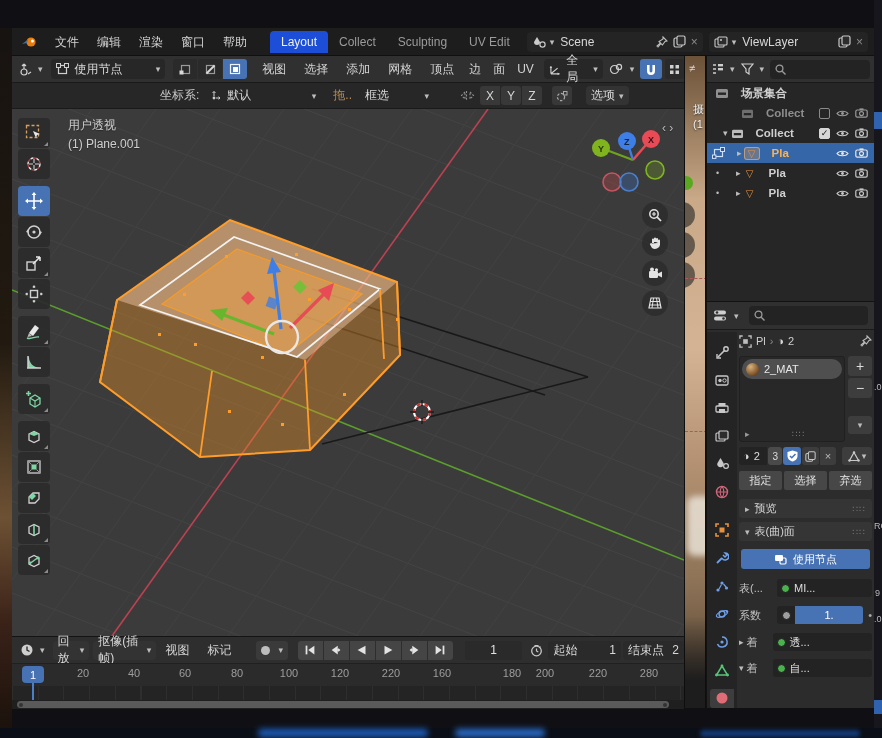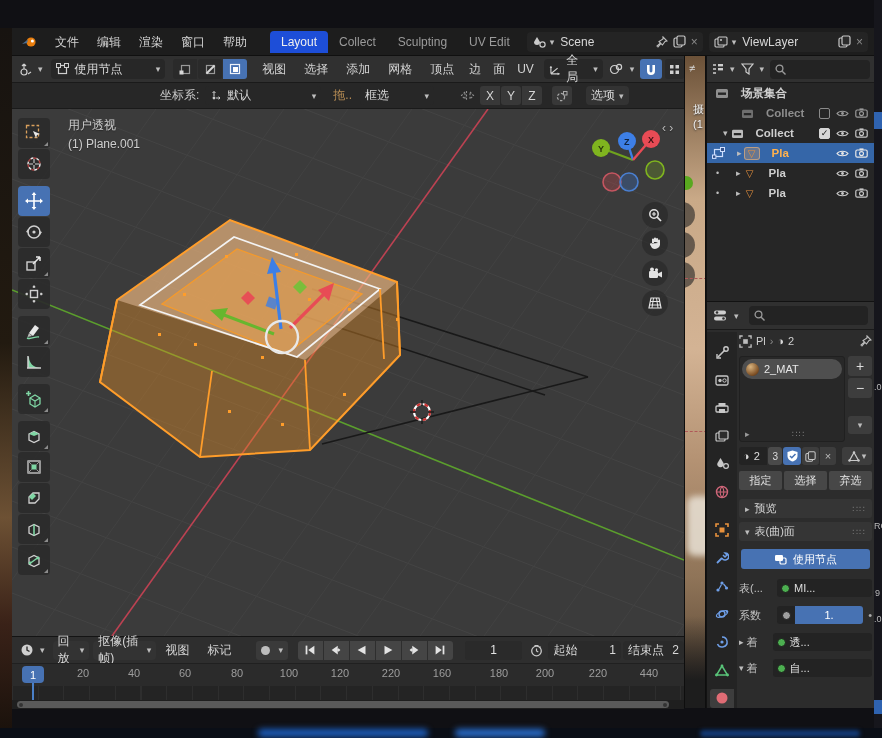--- a/index.html
+++ b/index.html
@@ -993,24 +993,24 @@
     <div class="ruler">
       <span class="abs icbtn" style="left:10px;top:2px;width:22px;height:17px;background:#4772b3;border-radius:4px;color:#fff;font-size:11px;">1</span>
       <span class="rnum" style="left:71px;">20</span>
       <span class="rnum" style="left:122px;">40</span>
       <span class="rnum" style="left:173px;">60</span>
       <span class="rnum" style="left:225px;">80</span>
       <span class="rnum" style="left:277px;">100</span>
       <span class="rnum" style="left:328px;">120</span>
       <span class="rnum" style="left:379px;">220</span>
       <span class="rnum" style="left:430px;">160</span>
-      <span class="rnum" style="left:487px;">180</span>
+      <span class="rnum" style="left:500px;">180</span>
       <span class="rnum" style="left:533px;">200</span>
       <span class="rnum" style="left:586px;">220</span>
-      <span class="rnum" style="left:637px;">440</span>
+      <span class="rnum" style="left:637px;">280</span>
     </div>
     <div class="channels">
       <div class="abs" style="left:20px;top:-3px;width:2px;height:17px;background:#4a80c8;"></div>
     </div>
     <div class="scrollzone">
       <div class="abs" style="left:5px;top:1px;width:652px;height:7px;background:#5a5a5a;border-radius:4px;">
         <span class="abs" style="left:2px;top:1.5px;width:4px;height:4px;border-radius:50%;background:#333;"></span>
         <span class="abs" style="right:2px;top:1.5px;width:4px;height:4px;border-radius:50%;background:#333;"></span>
       </div>
     </div>

